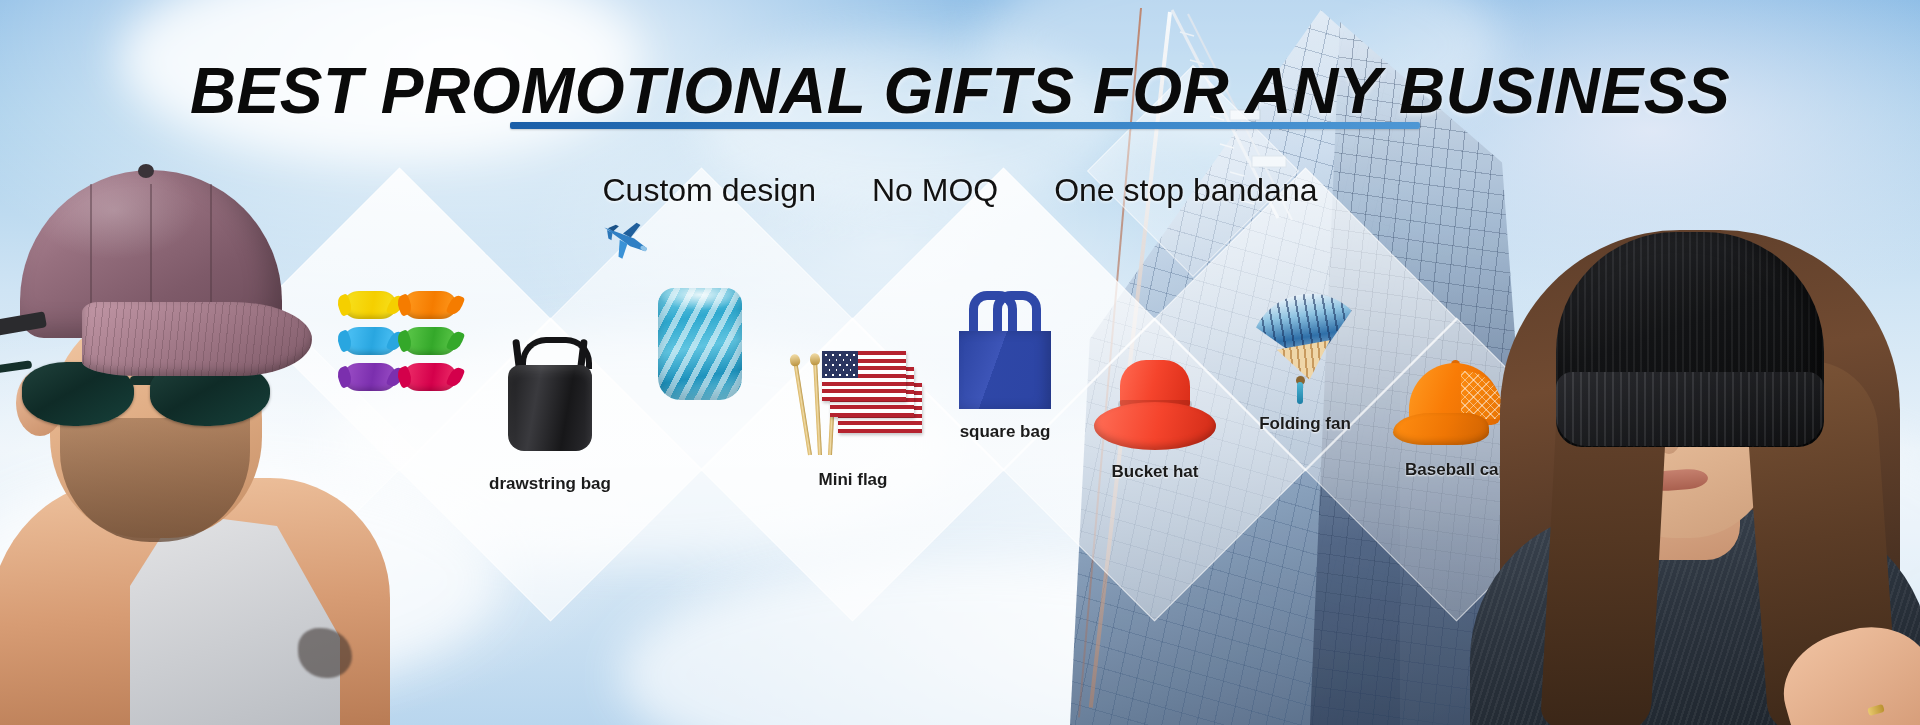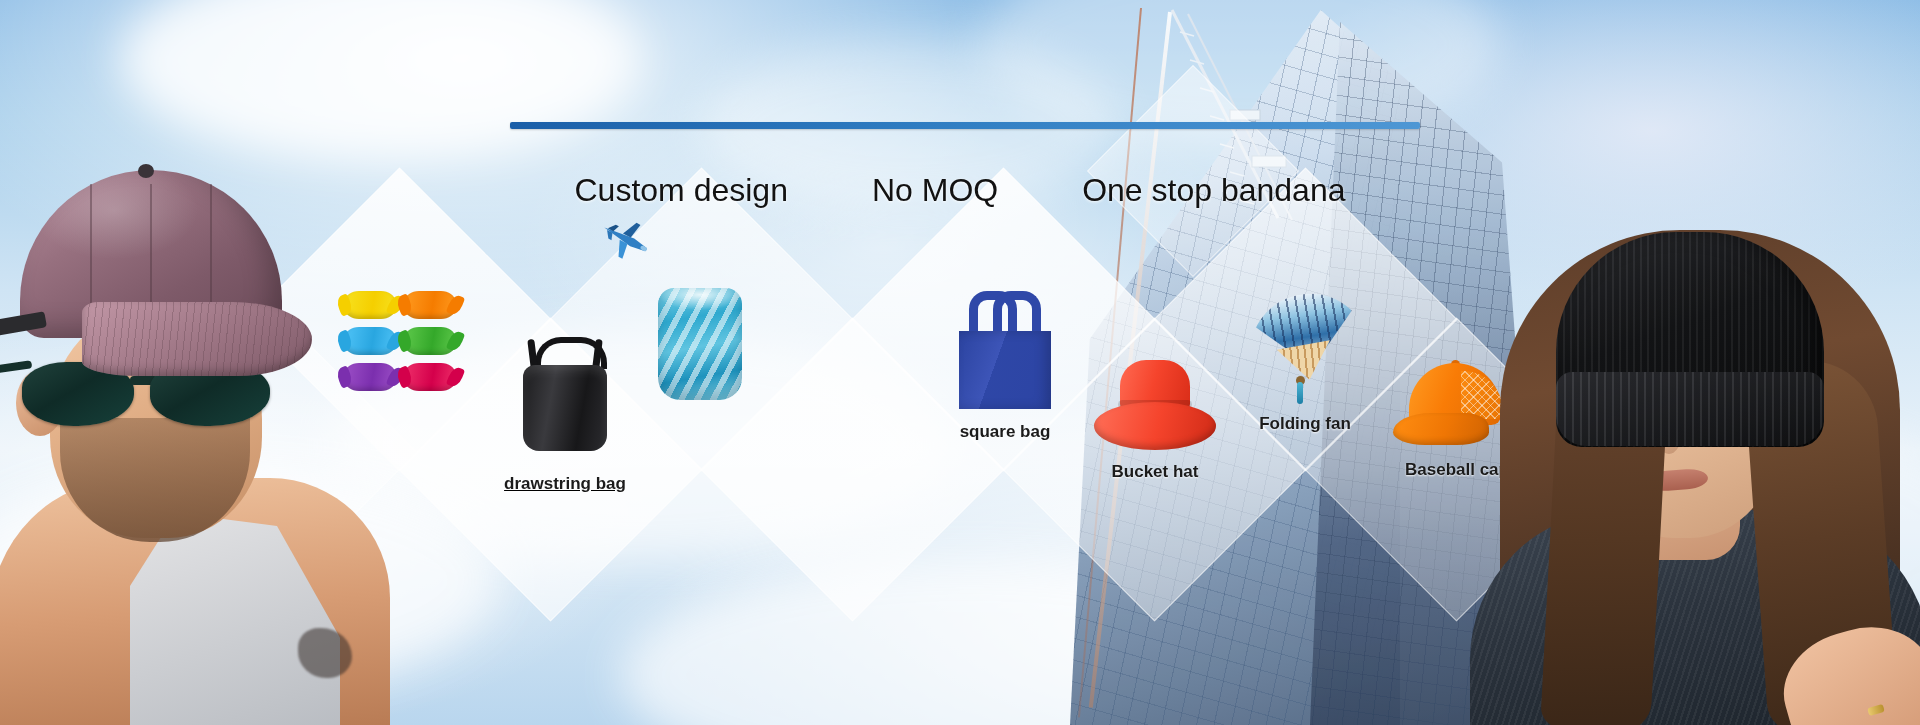--- a/index.html
+++ b/index.html
@@ -424,21 +424,21 @@
     white-space:nowrap;
   }
   #rule{
     position:absolute;left:510px;top:122px;width:910px;height:7px;
     background:linear-gradient(90deg,#1b5fa8 0%,#2f7dc2 46%,#4e97d4 100%);
     border-radius:2px;
     box-shadow:0 1px 2px rgba(0,0,0,.18);
   }
   #taglines{
     position:absolute;left:0;top:172px;width:1920px;
-    display:flex;justify-content:center;align-items:baseline;gap:84px;
+    display:flex;justify-content:center;align-items:baseline;gap:56px;
     font-size:32px;color:#121212;
     text-shadow:0 1px 3px rgba(255,255,255,.85);
     white-space:nowrap;
   }
   #plane{
     position:absolute;left:598px;top:216px;width:56px;height:46px;
   }
 </style>
 </head>
 <body>
@@ -490,38 +490,63 @@
         <div class="knot" style="--c1:#f7e11f;--c2:#f5cf00;"></div>
         <div class="knot" style="--c1:#ff9a1f;--c2:#f57c00;"></div>
         <div class="knot" style="--c1:#4fc3f7;--c2:#29a6e0;"></div>
         <div class="knot" style="--c1:#5ec94b;--c2:#34a82a;"></div>
         <div class="knot" style="--c1:#9c4fc7;--c2:#7b2fae;"></div>
         <div class="knot" style="--c1:#ef2f6a;--c2:#d4004b;"></div>
       </div>
     </div>
   </div>
 
-  <div class="cell" style="left:450px;top:322px;text-decoration:underline;">
+  <div class="cell" style="left:435px;top:322px;">
     <div class="art" style="height:152px">
       <div class="dbag">
         <div class="cordtop"></div>
           <div class="cord l"></div>
           <div class="cord r"></div>
         <div class="body"></div>
       </div>
     </div>
     <div class="cap-label">drawstring bag</div>
   </div>
 
   <div class="cell" style="left:585px;top:280px;">
     <div class="art">
         <div class="tube"></div>
       </div>
   </div>
 
+  <div class="cell" style="left:738px;top:330px;">
+    <div class="art" style="height:140px">
+      <div class="flagset">
+        <div class="pole">
+            <div class="finial"></div>
+          </div>
+        <div class="pole p2">
+            <div class="finial"></div>
+          </div>
+        <div class="pole p3">
+            <div class="finial"></div>
+          </div>
+        <div class="flag f3">
+            <div class="canton"></div>
+          </div>
+        <div class="flag f2">
+            <div class="canton"></div>
+          </div>
+        <div class="flag">
+            <div class="canton"></div>
+          </div>
+      </div>
+    </div>
+    <div class="cap-label">Mini flag</div>
+  </div>
 
   <div class="cell" style="left:890px;top:278px;">
     <div class="art" style="height:144px">
       <div class="tote">
         <div class="handle l"></div>
           <div class="handle r"></div>
           <div class="sack"></div>
       </div>
     </div>
     <div class="cap-label">square bag</div>
@@ -600,20 +625,21 @@
     <div class="w-nose"></div>
     <div class="w-lips"></div>
     <div class="w-hair-front"></div>
     <div class="w-hair-front2"></div>
     <div class="w-beanie"></div>
     <div class="w-cuff"></div>
     <div class="w-hand"></div>
     <div class="w-ring"></div>
   </div>
 
+  <div id="headline">BEST PROMOTIONAL GIFTS FOR ANY BUSINESS</div>
   <div id="rule"></div>
 
   <div id="taglines">
     <span>Custom design</span>
     <span>No MOQ</span>
     <span>One stop bandana</span>
   </div>
 
   <svg id="plane" viewBox="0 0 64 52">
     <g transform="rotate(28 32 26)">

